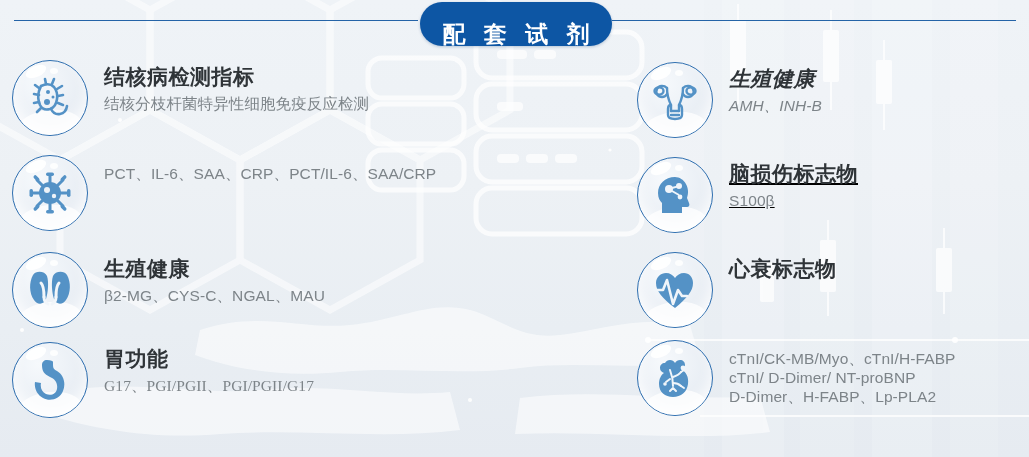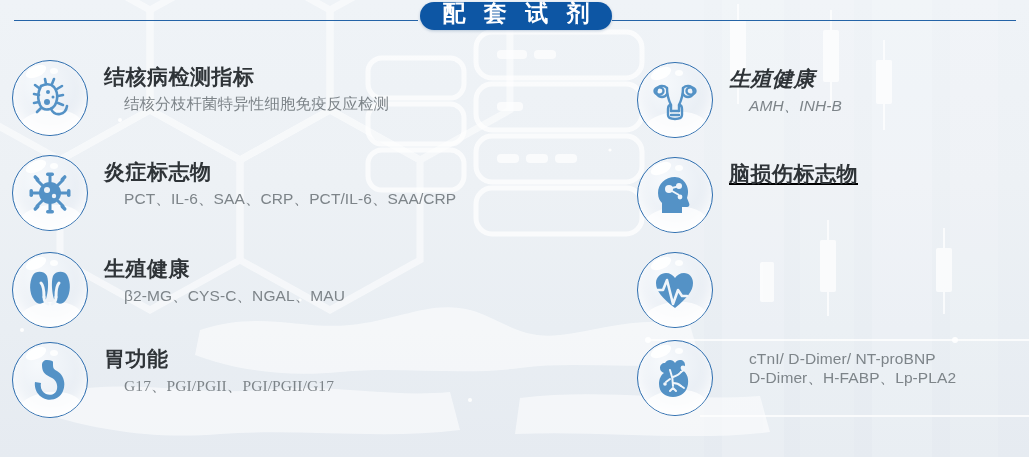--- a/index.html
+++ b/index.html
@@ -21,23 +21,23 @@
 
   
   .rule{
     position:absolute;top:20px;height:0;border-top:1.6px solid #12579f;
     opacity:.92;
   }
   .rule.left{left:14px;width:404px;}
   .rule.right{left:612px;width:404px;}
 
   .title-pill{
-    position:absolute;left:420px;top:2px;width:192px;height:28px;
+    position:absolute;left:420px;top:2px;width:192px;height:44px;
     background:#0d56a4;border-radius:22px;
-    display:flex;align-items:flex-start;justify-content:center;
+    display:flex;align-items:flex-end;justify-content:center;
     box-shadow:0 1px 3px rgba(10,60,120,.25);
   }
   .title-pill span{
     color:#ffffff;font-size:23px;font-weight:bold;letter-spacing:6px;
     text-indent:6px;line-height:1;
     font-family:"Liberation Sans","DejaVu Sans",sans-serif;
   }
 
   
   .col{position:absolute;top:50px;}
@@ -74,21 +74,21 @@
 
   .txt{margin-left:16px;padding-top:5px;}
   .t-title{
     font-size:21px;font-weight:bold;color:#2f3438;line-height:1.18;
     letter-spacing:.5px;white-space:nowrap;
   }
   .t-sub{
     font-size:15.5px;color:#7d8489;line-height:1.28;margin-top:5px;
     white-space:nowrap;letter-spacing:.1px;
   }
-  .t-sub div{line-height:1.22;margin-left:20px;}
+  .t-sub div{line-height:1.22;}
 </style>
 </head>
 <body>
 
 <div class="stage">
 
   <div class="bg-base"></div>
 
   <svg class="bg-svg" viewBox="0 0 1029 457" xmlns="http://www.w3.org/2000/svg">
     <defs>
@@ -246,21 +246,20 @@
               <rect x="32" y="35" width="7" height="3.4" rx="1.7" transform="rotate(45 35.5 36.7)"></rect>
             </g>
           </g>
           <g fill="#eef3f8">
             <circle cx="19" cy="19" r="3"></circle>
             <circle cx="26" cy="25" r="2.2"></circle>
           </g>
         </svg>
       </div>
       <div class="txt">
-        <div class="t-title">炎症标志物</div>
         <div class="t-sub">
           <div>PCT、IL-6、SAA、CRP、PCT/IL-6、SAA/CRP</div>
         </div>
       </div>
     </div>
 
     <div class="row" style="top:202px;left:0;">
       <div class="icon-wrap">
         <div class="icon-circle">
           <div class="gloss-a"></div>
@@ -353,36 +352,40 @@
             <circle cx="27" cy="24" r="2.4"></circle>
           </g>
           <g stroke="#f0f5fa" stroke-width="2">
             <line x1="19" y1="15" x2="24" y2="13.6"></line>
             <line x1="19" y1="18" x2="26" y2="22"></line>
           </g>
         </svg>
       </div>
       <div class="txt">
         <div class="t-title">脑损伤标志物</div>
+        <div class="t-sub">
+          <div>S100β</div>
+        </div>
       </div>
     </div>
 
     <div class="row" style="top:202px;left:0;">
       <div class="icon-wrap">
         <div class="icon-circle">
           <div class="gloss-a"></div>
           <div class="gloss-b"></div>
           <div class="gloss-c"></div>
         </div>
         <svg class="icon-svg" width="44" height="40" viewBox="0 0 44 40">
           <path d="M22 38 C9 28 3 21 3 13 C3 7 8 3 13 3 c4 0 7 2 9 5 c2-3 5-5 9-5 c5 0 9 4 9 10 c0 8-6 15-18 25 Z" fill="#5492c6"></path>
           <path d="M1 20 l9 0 l4-10 l6 24 l5-14 l4 6 l5 0" fill="none" stroke="#f0f5fa" stroke-width="2.6" stroke-linecap="round" stroke-linejoin="round"></path>
         </svg>
       </div>
       <div class="txt">
+        <div class="t-title">心衰标志物</div>
       </div>
     </div>
 
     <div class="row" style="top:290px;left:0;">
       <div class="icon-wrap">
         <div class="icon-circle">
           <div class="gloss-a"></div>
           <div class="gloss-b"></div>
           <div class="gloss-c"></div>
         </div>
@@ -395,20 +398,21 @@
             <path d="M17 22 l-4 3 M20 31 l-3 3 M20 31 l3 3 M28 15 l3-2 M28 29 l3 2"></path>
           </g>
           <g fill="#f0f5fa">
             <circle cx="30" cy="11" r="2.4"></circle>
             <circle cx="12" cy="27" r="1.8"></circle>
           </g>
         </svg>
       </div>
       <div class="txt">
         <div class="t-sub">
+          <div>cTnI/CK-MB/Myo、cTnI/H-FABP</div>
           <div>cTnI/ D-Dimer/ NT-proBNP</div>
           <div>D-Dimer、H-FABP、Lp-PLA2</div>
         </div>
       </div>
     </div>
 
   </div>
 </div>
 
 </body></html>

